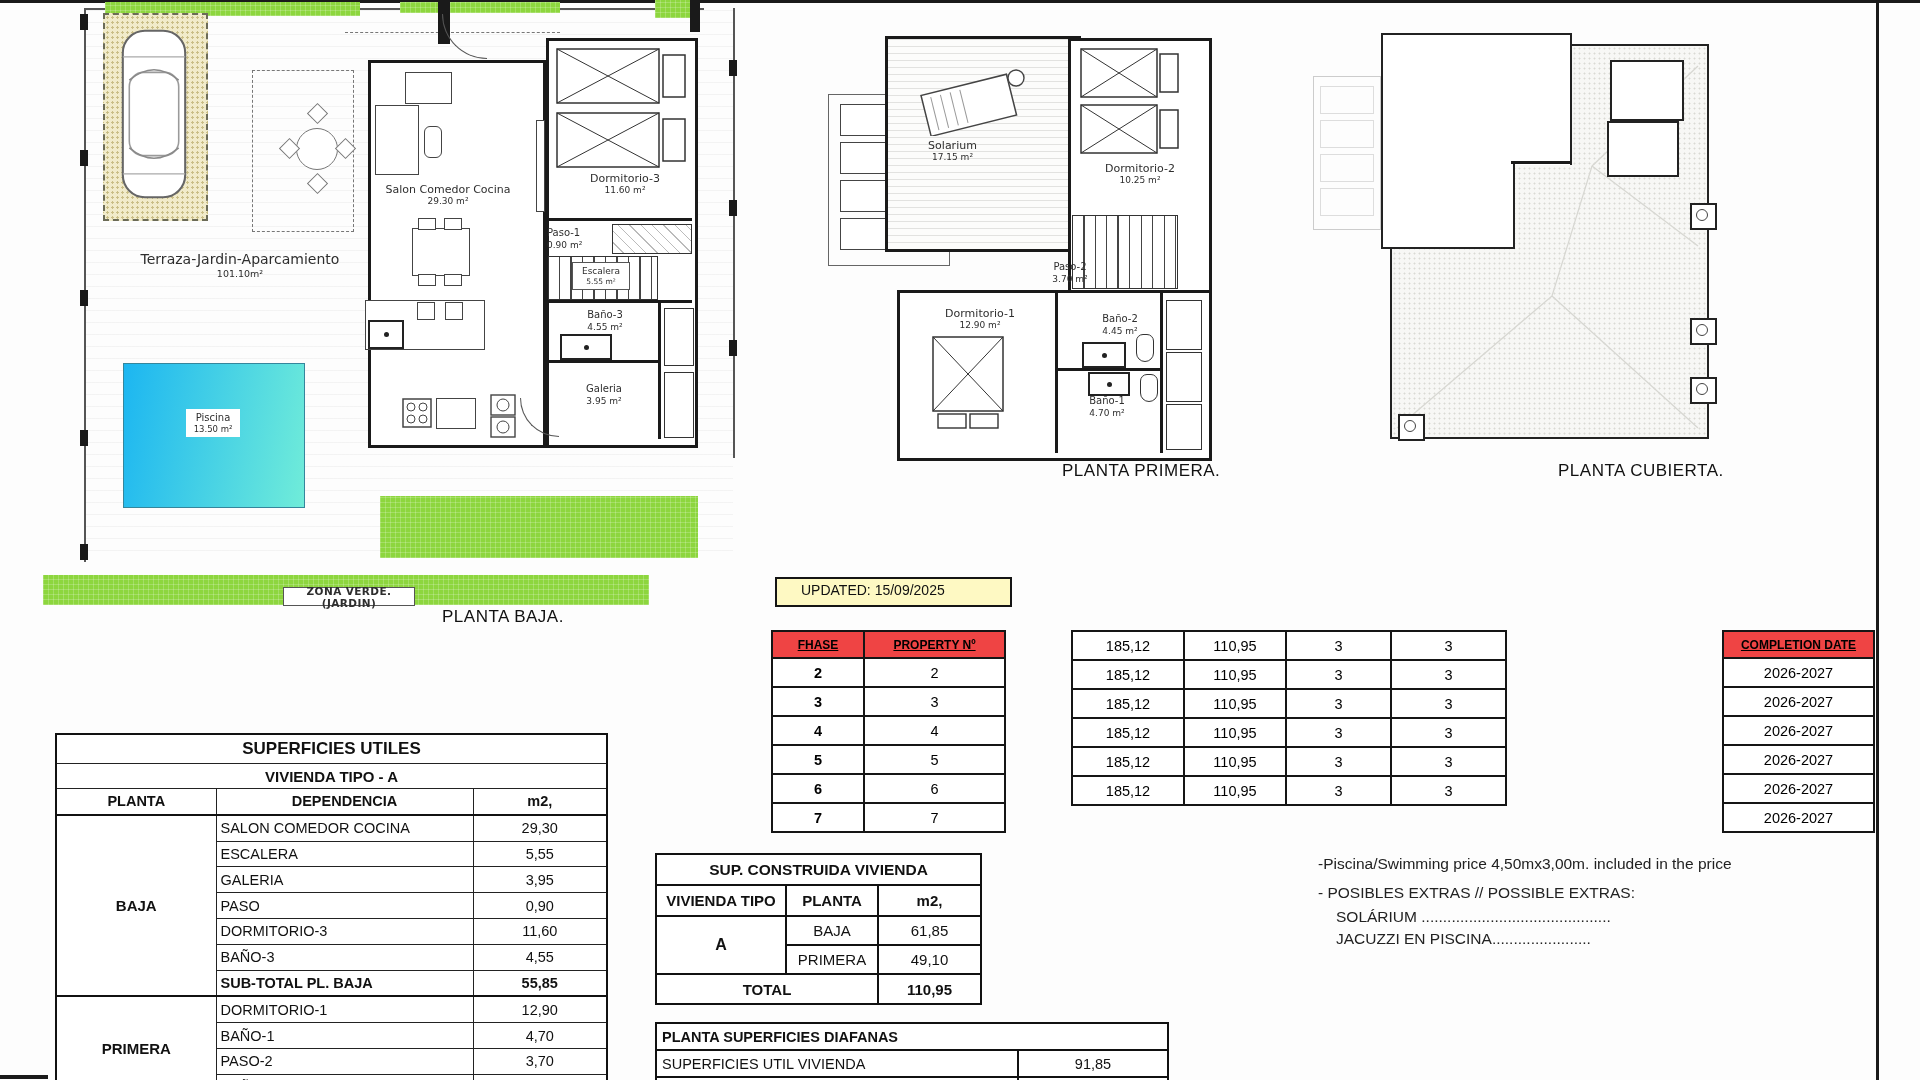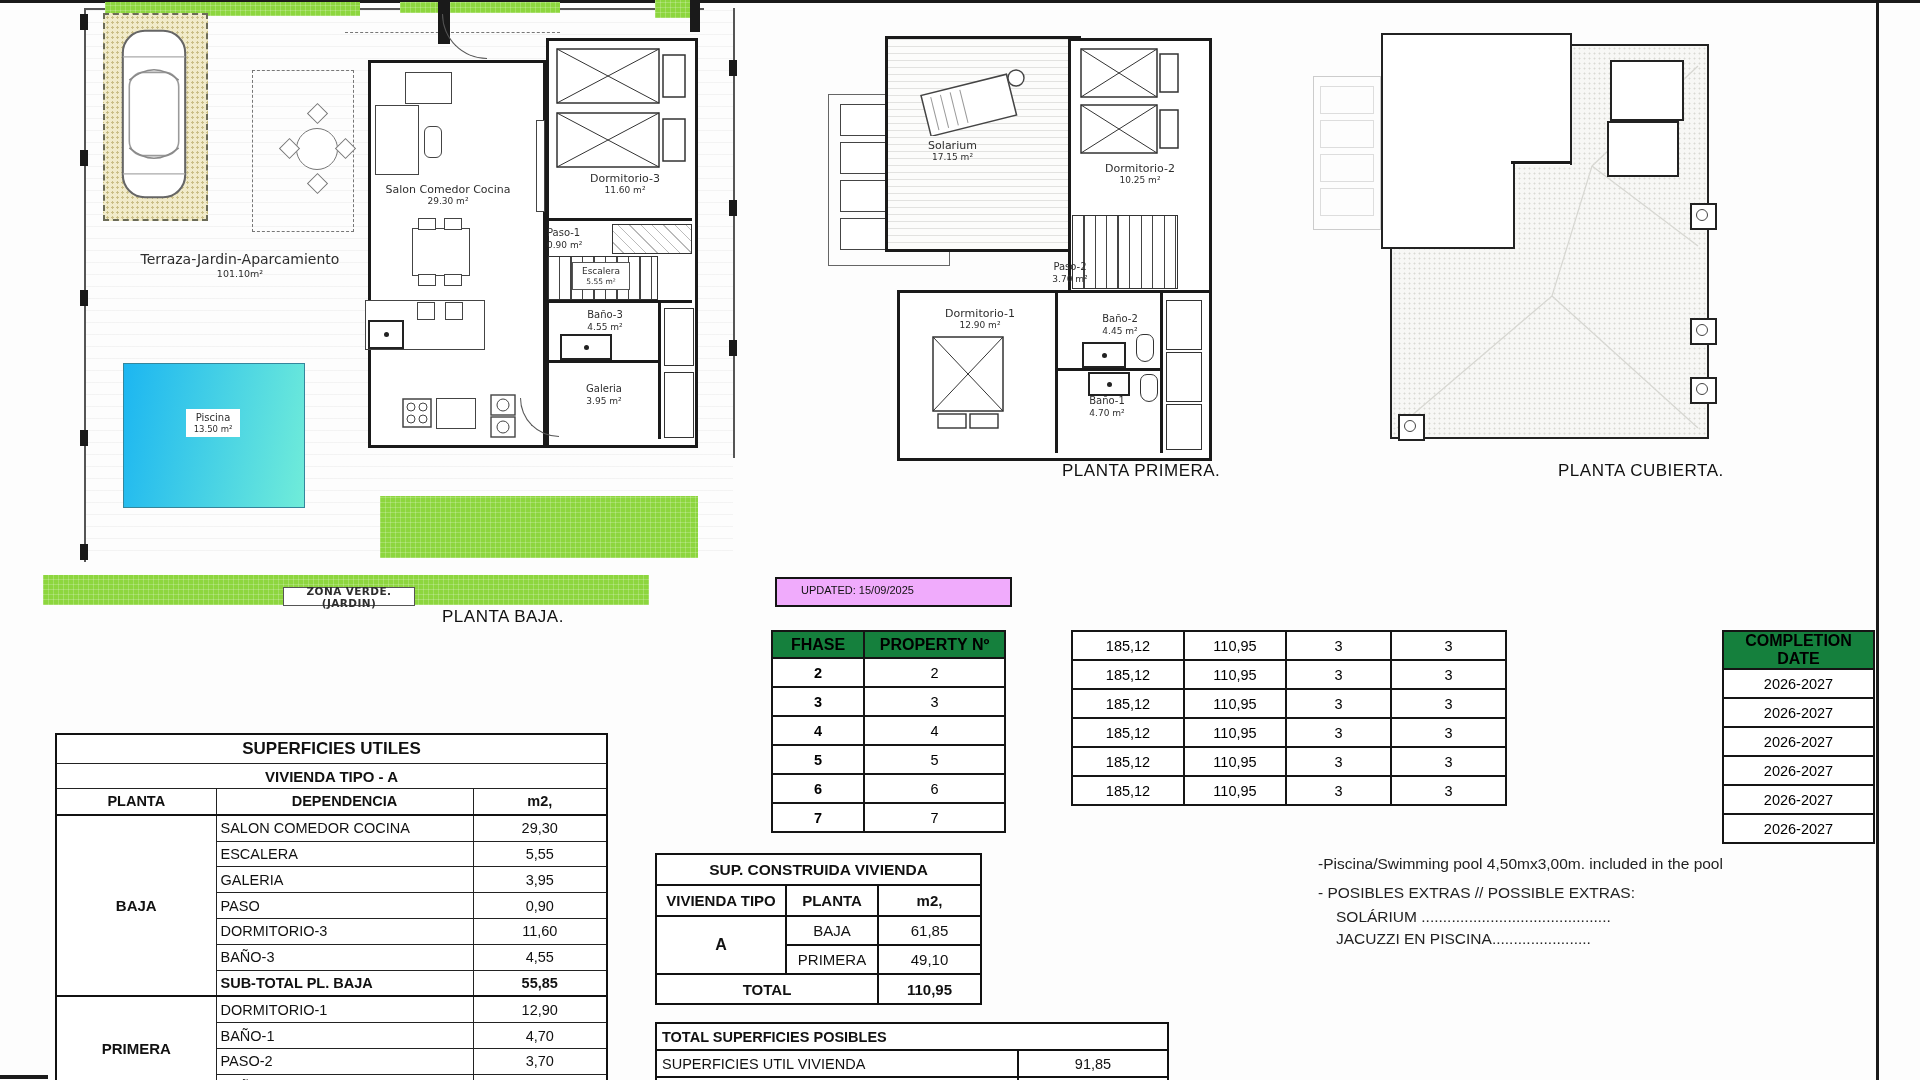--- a/index.html
+++ b/index.html
@@ -38,25 +38,25 @@
   .rlabel.left{align-items:flex-start;text-align:left;}
   .rname{font-size:11px;line-height:1.25;white-space:nowrap;}
   .rarea{font-size:9px;line-height:1.2;white-space:nowrap;}
   .boxlab{background:#fff;border:1px solid #555;}
   .ptitle{position:absolute;font-size:17px;letter-spacing:.5px;color:#111;white-space:nowrap;
           font-family:"Liberation Sans",sans-serif;}
   .dash{position:absolute;border:1.6px dashed #777;}
   
   table{border-collapse:collapse;table-layout:fixed;background:#fff;}
   .ptable td,.ptable th{border:2px solid #151515;text-align:center;padding:0;overflow:hidden;}
-  .ptable th{background:#15803d;font-size:16px;height:25px;}
+  .ptable th{background:#ef4444;font-size:12px;height:25px;text-decoration:underline;}
   .ptable td{font-size:14.5px;height:27px;}
   .band{position:absolute;background:#c6c6c6;border:2px solid #151515;font-weight:bold;font-size:15px;
         line-height:23px;padding-left:7px;color:#111;}
-  .ucell{position:absolute;border:2px solid #151515;font-size:11px;line-height:22px;padding-left:24px;background:#f0abfc;color:#111;}
+  .ucell{position:absolute;border:2px solid #151515;font-size:14px;line-height:22px;padding-left:24px;background:#fef9c3;color:#111;}
   .stable{border:2.5px solid #111;}
   .stable td{border:1.5px solid #222;font-size:14.5px;height:24.8px;padding:0 4px;color:#111;}
   .stable .t1 td{font-weight:bold;font-size:17px;text-align:center;height:28px;}
   .stable .t2 td{font-weight:bold;font-size:15px;text-align:center;height:24px;}
   .stable .hd td{font-weight:bold;font-size:14.5px;text-align:center;border-bottom:2.5px solid #111;}
   .stable .plab{font-weight:bold;font-size:15px;text-align:center;}
   .stable .val{text-align:center;}
   .stable .dep{text-align:left;}
   .stable .sub td{font-weight:bold;border-bottom:2.5px solid #111;}
   .stable .grp td{border-top:2.5px solid #111;}
@@ -550,31 +550,31 @@
   </tbody>
     </table>
 
   <table class="dtable abs" style="left:655px;top:1022px;width:512px">
     <colgroup>
         <col style="width:362px">
         <col style="width:150px">
       </colgroup>
     <tbody>
         <tr class="t">
-          <td colspan="2">TOTAL SUPERFICIES POSIBLES</td>
+          <td colspan="2">PLANTA SUPERFICIES DIAFANAS</td>
         </tr>
     <tr>
       <td>SUPERFICIES UTIL VIVIENDA</td>
       <td style="text-align:center">91,85</td>
         </tr>
     <tr>
       <td>SOLARIUM PL. PRIMERA</td>
       <td style="text-align:center">17,15</td>
         </tr>
   </tbody>
     </table>
 
-  <div class="note" style="left:1318px;top:855px">-Piscina/Swimming pool 4,50mx3,00m. included in the pool</div>
+  <div class="note" style="left:1318px;top:855px">-Piscina/Swimming price 4,50mx3,00m. included in the price</div>
   <div class="note" style="left:1318px;top:884px">- POSIBLES EXTRAS // POSSIBLE EXTRAS:</div>
   <div class="note" style="left:1336px;top:908px">SOLÁRIUM ............................................</div>
   <div class="note" style="left:1336px;top:930px">JACUZZI EN PISCINA.......................</div>
 
 </div>
 
 </body></html>

